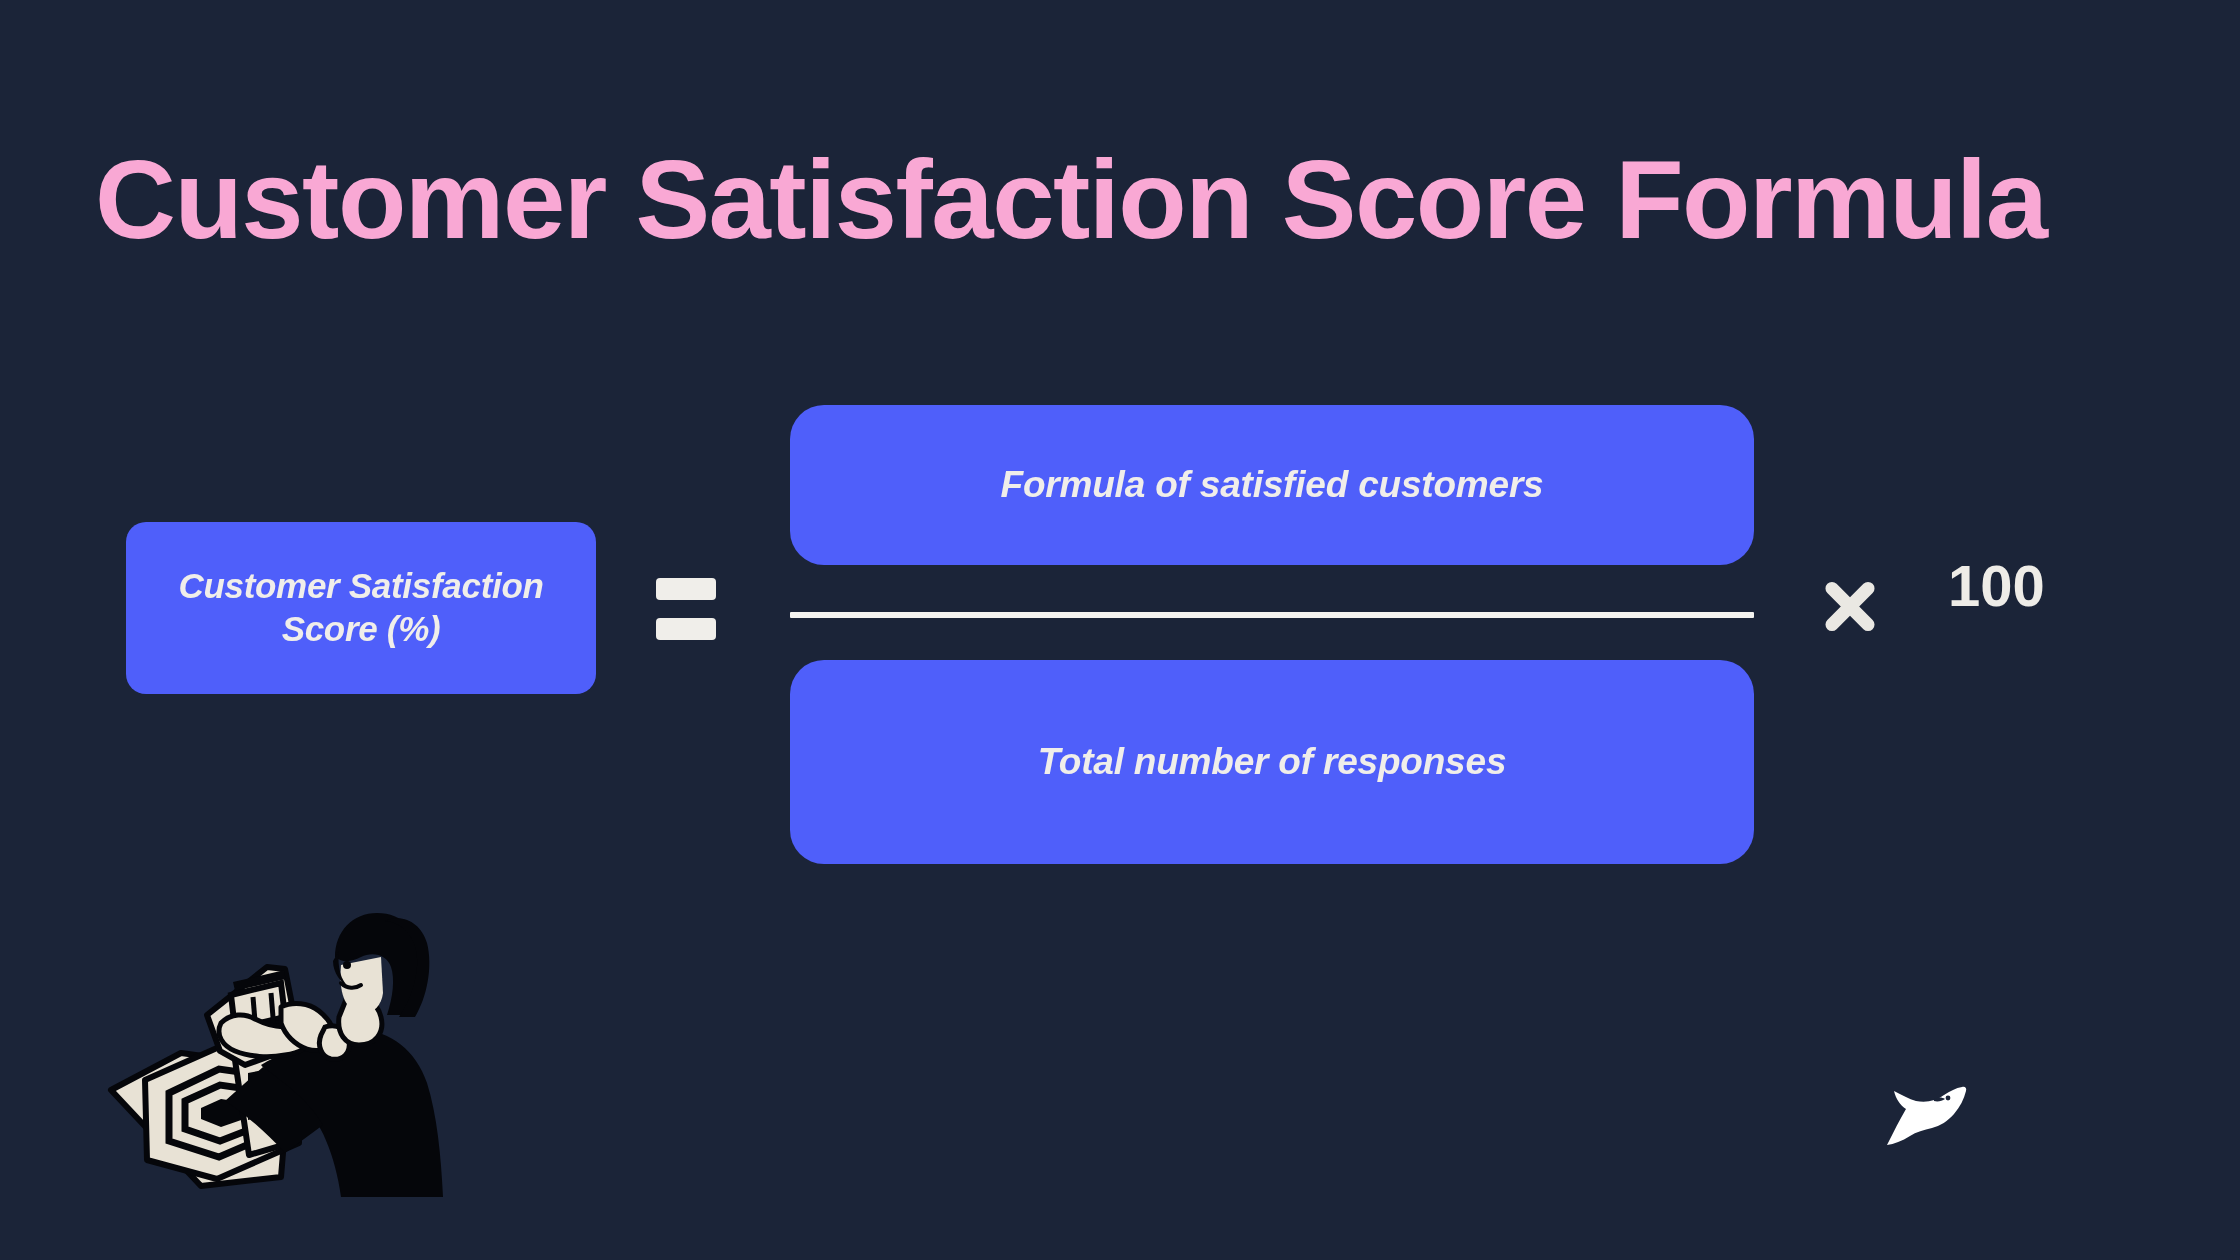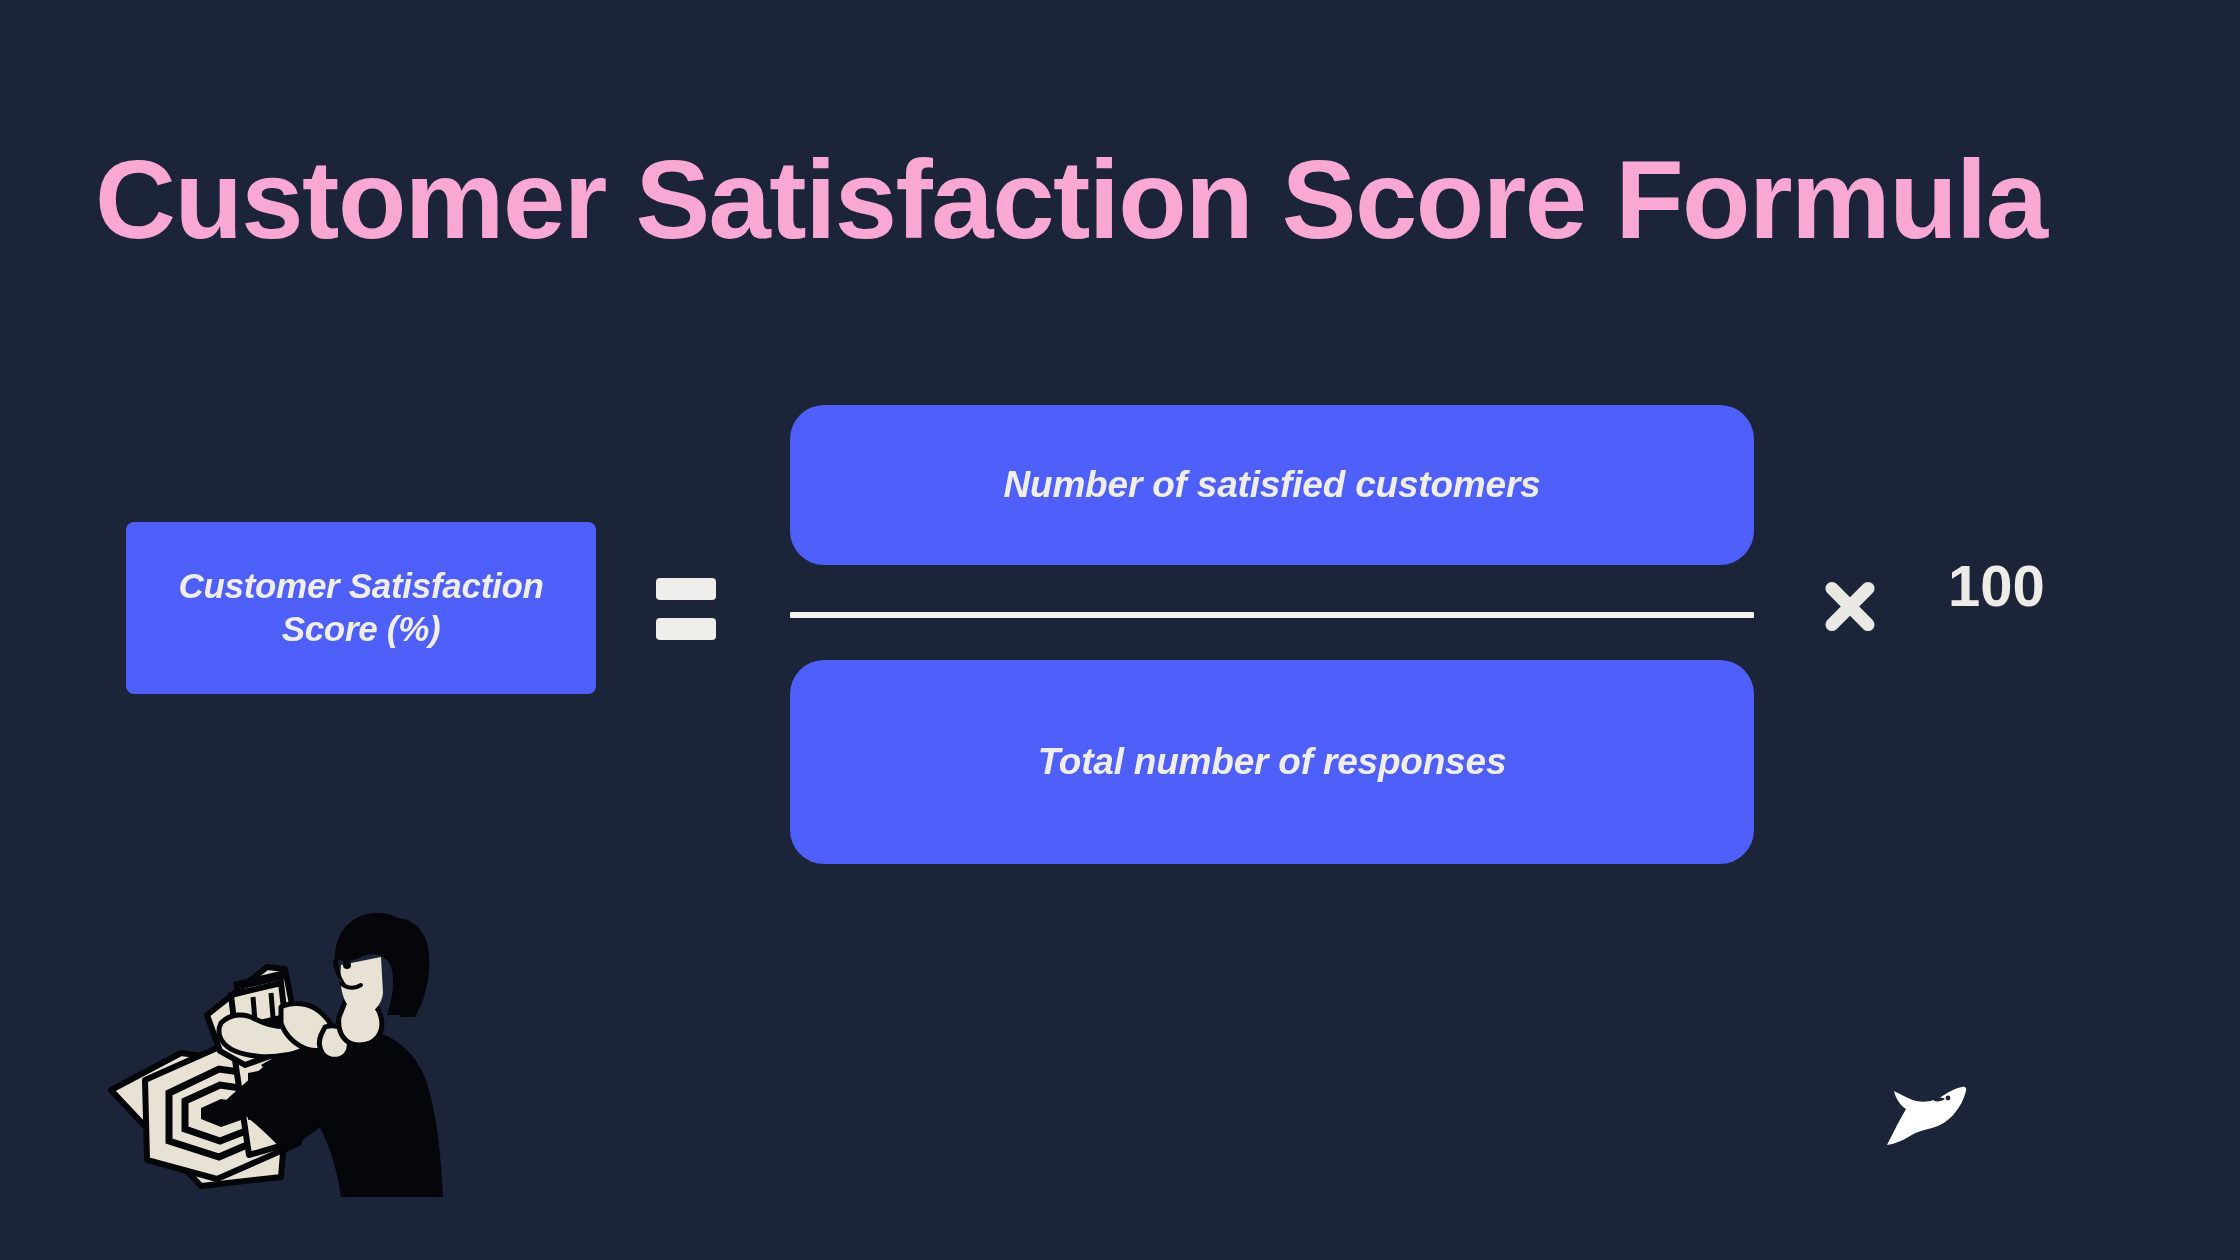--- a/index.html
+++ b/index.html
@@ -40,21 +40,21 @@
   }
 
   
   #result-box {
     position: absolute;
     left: 126px;
     top: 132px;
     width: 470px;
     height: 172px;
     background: #4f5ffa;
-    border-radius: 8px;
+    border-radius: 20px;
     display: flex;
     align-items: center;
     justify-content: center;
     box-sizing: border-box;
     padding: 0 22px;
   }
   #result-box .pill-label {
     font-size: 35px;
     line-height: 1.22;
     font-weight: 700;
@@ -203,21 +203,21 @@
     <span class="pill-label">Customer Satisfaction Score (%)</span>
   </div>
 
   <div id="equals-sign">
     <span class="bar top"></span>
     <span class="bar bottom"></span>
   </div>
 
   <div id="fraction">
     <div class="frac-box" id="numerator-box">
-      <span class="pill-label">Number of satisfied customers</span>
+      <span class="pill-label">Formula of satisfied customers</span>
     </div>
     <div id="fraction-bar"></div>
     <div class="frac-box" id="denominator-box">
       <span class="pill-label">Total number of responses</span>
     </div>
   </div>
 
   <div id="multiply-sign">
     <span class="stroke a"></span>
     <span class="stroke b"></span>

